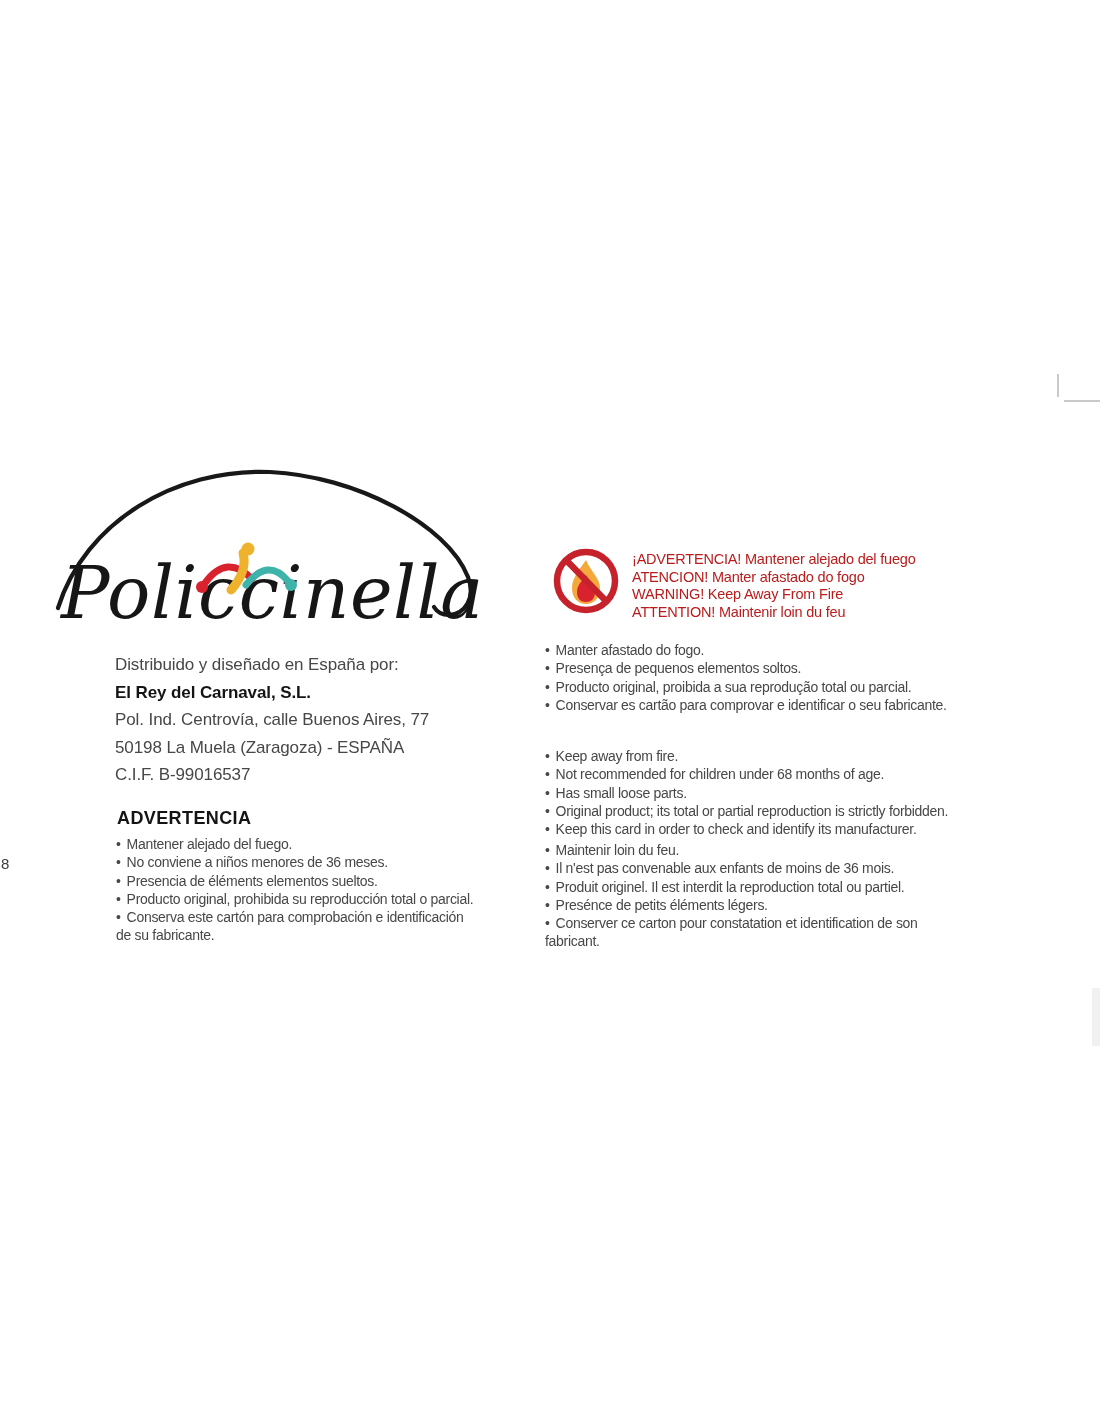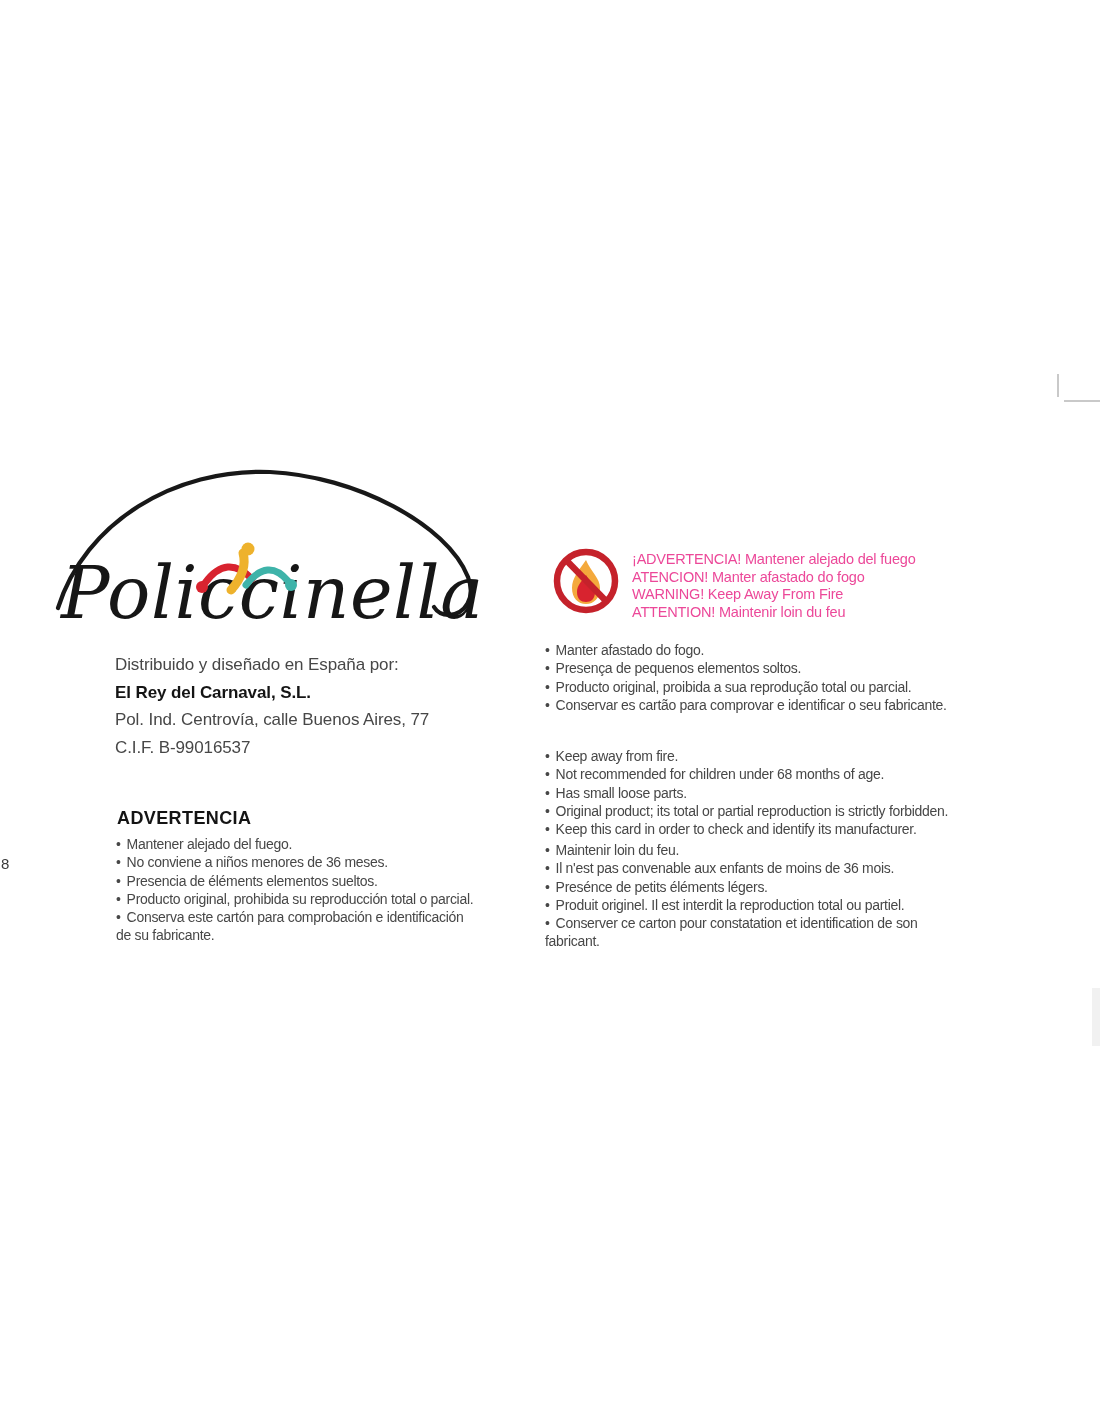--- a/index.html
+++ b/index.html
@@ -27,21 +27,21 @@
                  color:#141414; letter-spacing:0.4px; }
   ul.warn { list-style:none; position:absolute; }
   ul.warn li { font-size:14px; line-height:18.3px; color:#474747; letter-spacing:-0.3px; }
   .b { margin-right:6px; }
   .es-list { left:116px; top:835px; width:398px; }
   .es-list li.wrap-es { max-width:355px; }
 
   
   .fire-icon-svg { position:absolute; left:553px; top:548px; }
   .fire-lines { position:absolute; left:632px; top:551px; width:340px; }
-  .fire-lines p { font-size:14.5px; line-height:17.6px; color:#ec4899; letter-spacing:-0.2px; }
+  .fire-lines p { font-size:14.5px; line-height:17.6px; color:#b91c1c; letter-spacing:-0.2px; }
   .pt-list { left:545px; top:641px; width:472px; }
   .pt-list li, .en-list li, .fr-list li { line-height:18px; }
   .en-list { left:545px; top:747px; width:472px; }
   .en-list li { line-height:17.6px; }
   .fr-list { left:545px; top:841px; width:472px; }
   .fr-list li.wrap-fr { max-width:430px; }
 </style>
 </head>
 <body>
 
@@ -62,20 +62,21 @@
       <circle cx="193" cy="87" r="6.5" fill="#eeb22c"></circle>
       <path d="M 191 123 Q 213 95 233 119" fill="none" stroke-width="7" stroke-linecap="round" stroke="#3eb3a9"></path>
       <circle cx="236" cy="123" r="6" fill="#3eb3a9"></circle>
     </g>
   </svg>
 
   <div class="dist">
     <p>Distribuido y diseñado en España por:</p>
     <p class="company">El Rey del Carnaval, S.L.</p>
     <p>Pol. Ind. Centrovía, calle Buenos Aires, 77</p>
+    <p>50198 La Muela (Zaragoza) - ESPAÑA</p>
     <p>C.I.F. B-99016537</p>
   </div>
 
   <h2 class="adv-heading">ADVERTENCIA</h2>
 
   <ul class="warn es-list">
     <li><span class="b">•</span><span>Mantener alejado del fuego.</span></li>
     <li><span class="b">•</span><span>No conviene a niños menores de 36 meses.</span></li>
     <li><span class="b">•</span><span>Presencia de éléments elementos sueltos.</span></li>
     <li><span class="b">•</span><span>Producto original, prohibida su reproducción total o parcial.</span></li>
@@ -107,18 +108,18 @@
     <li><span class="b">•</span><span>Keep away from fire.</span></li>
     <li><span class="b">•</span><span>Not recommended for children under 68 months of age.</span></li>
     <li><span class="b">•</span><span>Has small loose parts.</span></li>
     <li><span class="b">•</span><span>Original product; its total or partial reproduction is strictly forbidden.</span></li>
     <li><span class="b">•</span><span>Keep this card in order to check and identify its manufacturer.</span></li>
   </ul>
 
   <ul class="warn fr-list">
     <li><span class="b">•</span><span>Maintenir loin du feu.</span></li>
     <li><span class="b">•</span><span>Il n'est pas convenable aux enfants de moins de 36 mois.</span></li>
+    <li><span class="b">•</span><span>Produit originel. Il est interdit la reproduction total ou partiel.</span></li>
     <li><span class="b">•</span><span>Presénce de petits éléments légers.</span></li>
-    <li><span class="b">•</span><span>Produit originel. Il est interdit la reproduction total ou partiel.</span></li>
     <li class="wrap-fr"><span class="b">•</span><span>Conserver ce carton pour constatation et identification de son fabricant.</span></li>
   </ul>
 
 </div>
 
 </body></html>

